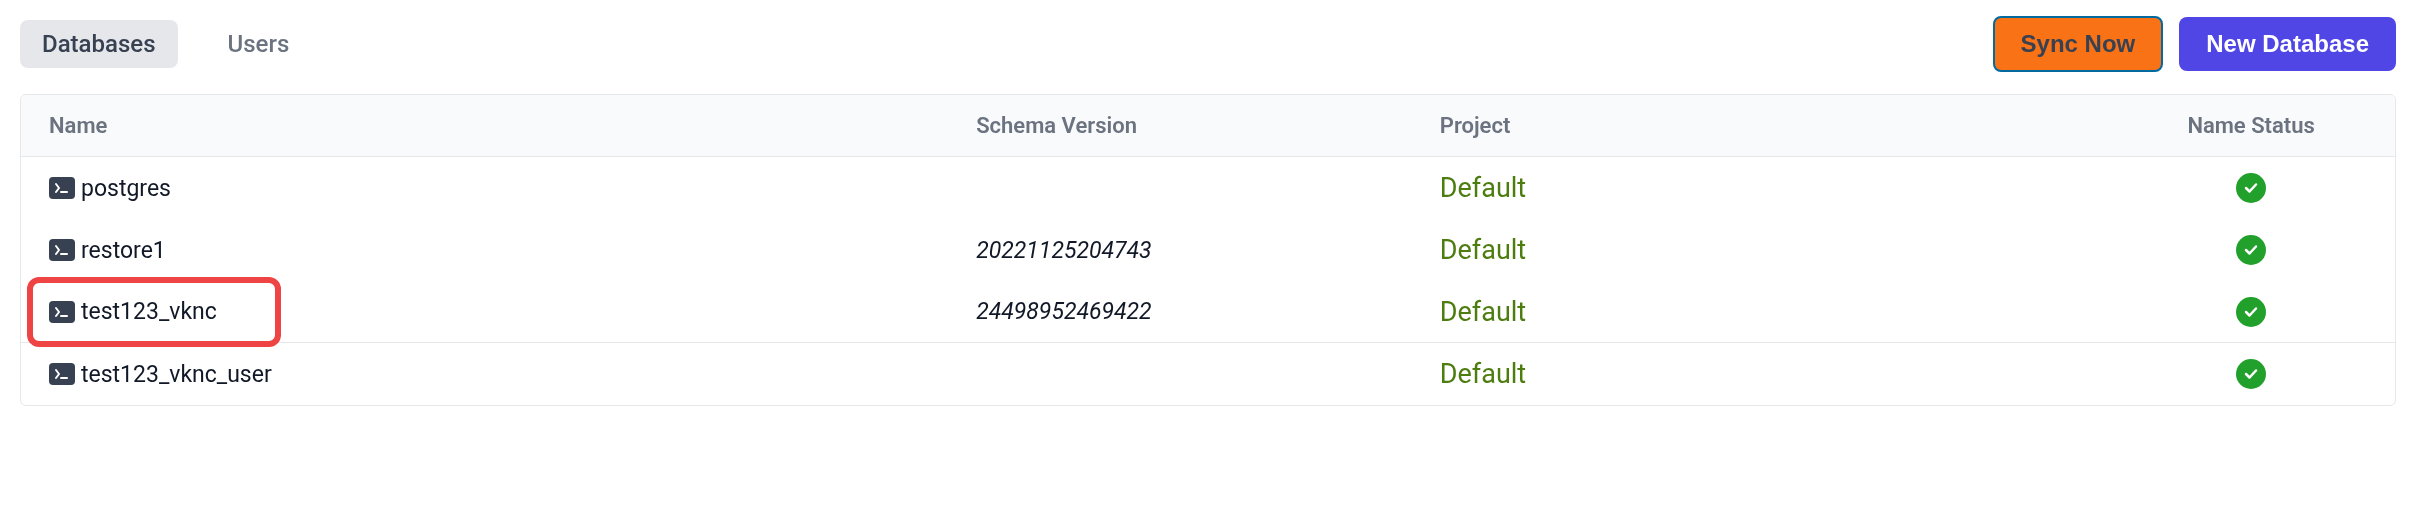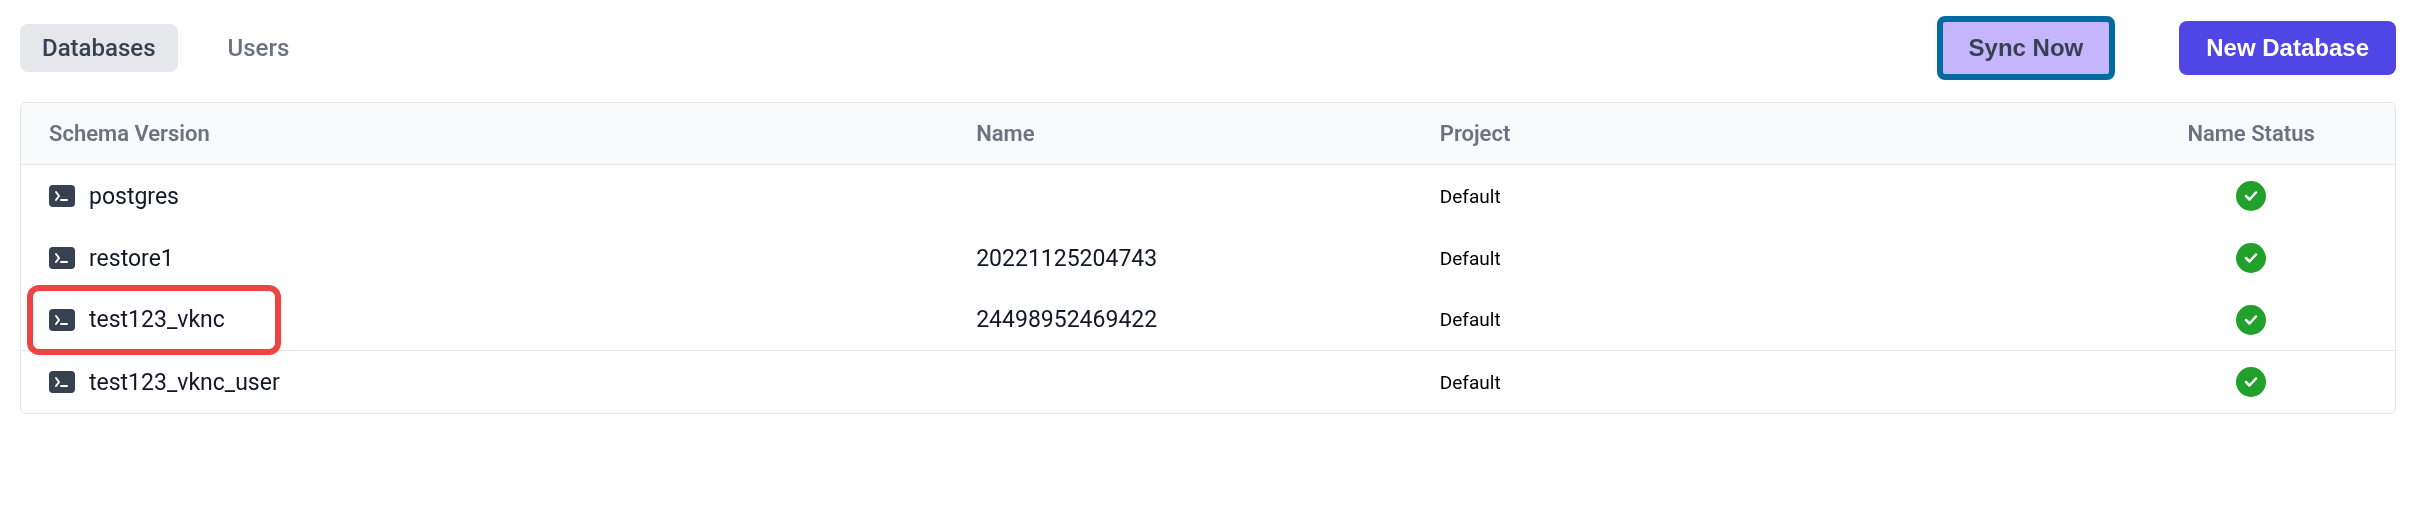--- a/index.html
+++ b/index.html
@@ -41,28 +41,27 @@
   }
   .btn {
     padding: 12px 26px;
     border-radius: 8px;
     font-size: 24px;
     font-weight: 600;
     cursor: pointer;
     border: 1px solid transparent;
   }
   .btn-outline {
-    background: #c4b5fd;
-    border: 6px solid #0369a1;
+    background: #f97316;
+    border: 2px solid #0369a1;
     color: #374151;
   }
   .btn-primary {
     background: #4f46e5;
     color: #fff;
-    margin-left: 48px;
   }
   .table {
     border: 1px solid #e5e7eb;
     border-radius: 6px;
     overflow: hidden;
   }
   .thead {
     display: grid;
     grid-template-columns: 4fr 2fr 3fr 1fr;
     background: #f9fafb;
@@ -80,36 +79,36 @@
     grid-template-columns: 4fr 2fr 3fr 1fr;
     padding: 14px 28px;
     border-bottom: 1px solid #e5e7eb;
     align-items: center;
     min-height: 62px;
   }
   .tbody .row:last-child { border-bottom: none; }
   .cell-name {
     display: flex;
     align-items: center;
-    gap: 14px;
+    gap: 6px;
   }
   .terminal-icon {
     width: 26px;
     height: 22px;
     background: #374151;
     border-radius: 4px;
     display: flex;
     align-items: center;
     justify-content: center;
     flex-shrink: 0;
   }
   .terminal-icon svg { display: block; }
   .name-text { font-size: 23px; color: #111827; }
-  .cell-schema { font-size: 23px; color: #111827; }
-  .cell-project { font-size: 19px; color: #000000; }
+  .cell-schema { font-size: 23px; color: #111827; font-style: italic; }
+  .cell-project { font-size: 27px; color: #4d7c0f; }
   .cell-sync { display: flex; justify-content: center; }
   .check-badge {
     width: 30px;
     height: 30px;
     border-radius: 50%;
     background: #22a02c;
     display: flex;
     align-items: center;
     justify-content: center;
   }
@@ -131,22 +130,22 @@
     <div class="tab">Users</div>
   </div>
   <div class="actions">
     <button class="btn btn-outline">Sync Now</button>
     <button class="btn btn-primary">New Database</button>
   </div>
 </div>
 
 <div class="table">
   <div class="thead">
+    <div class="th">Name</div>
     <div class="th">Schema Version</div>
-    <div class="th">Name</div>
     <div class="th">Project</div>
     <div class="th th-sync">Name Status</div>
   </div>
   <div class="tbody" id="tbody">
       <div class="row-wrap">
         <div class="row">
           <div class="cell-name">
             <span class="terminal-icon">
               <svg width="16" height="12" viewBox="0 0 16 12" fill="none">
                 <path d="M2 2 L5 6 L2 10" stroke="white" stroke-width="2" stroke-linecap="round" stroke-linejoin="round"></path>

